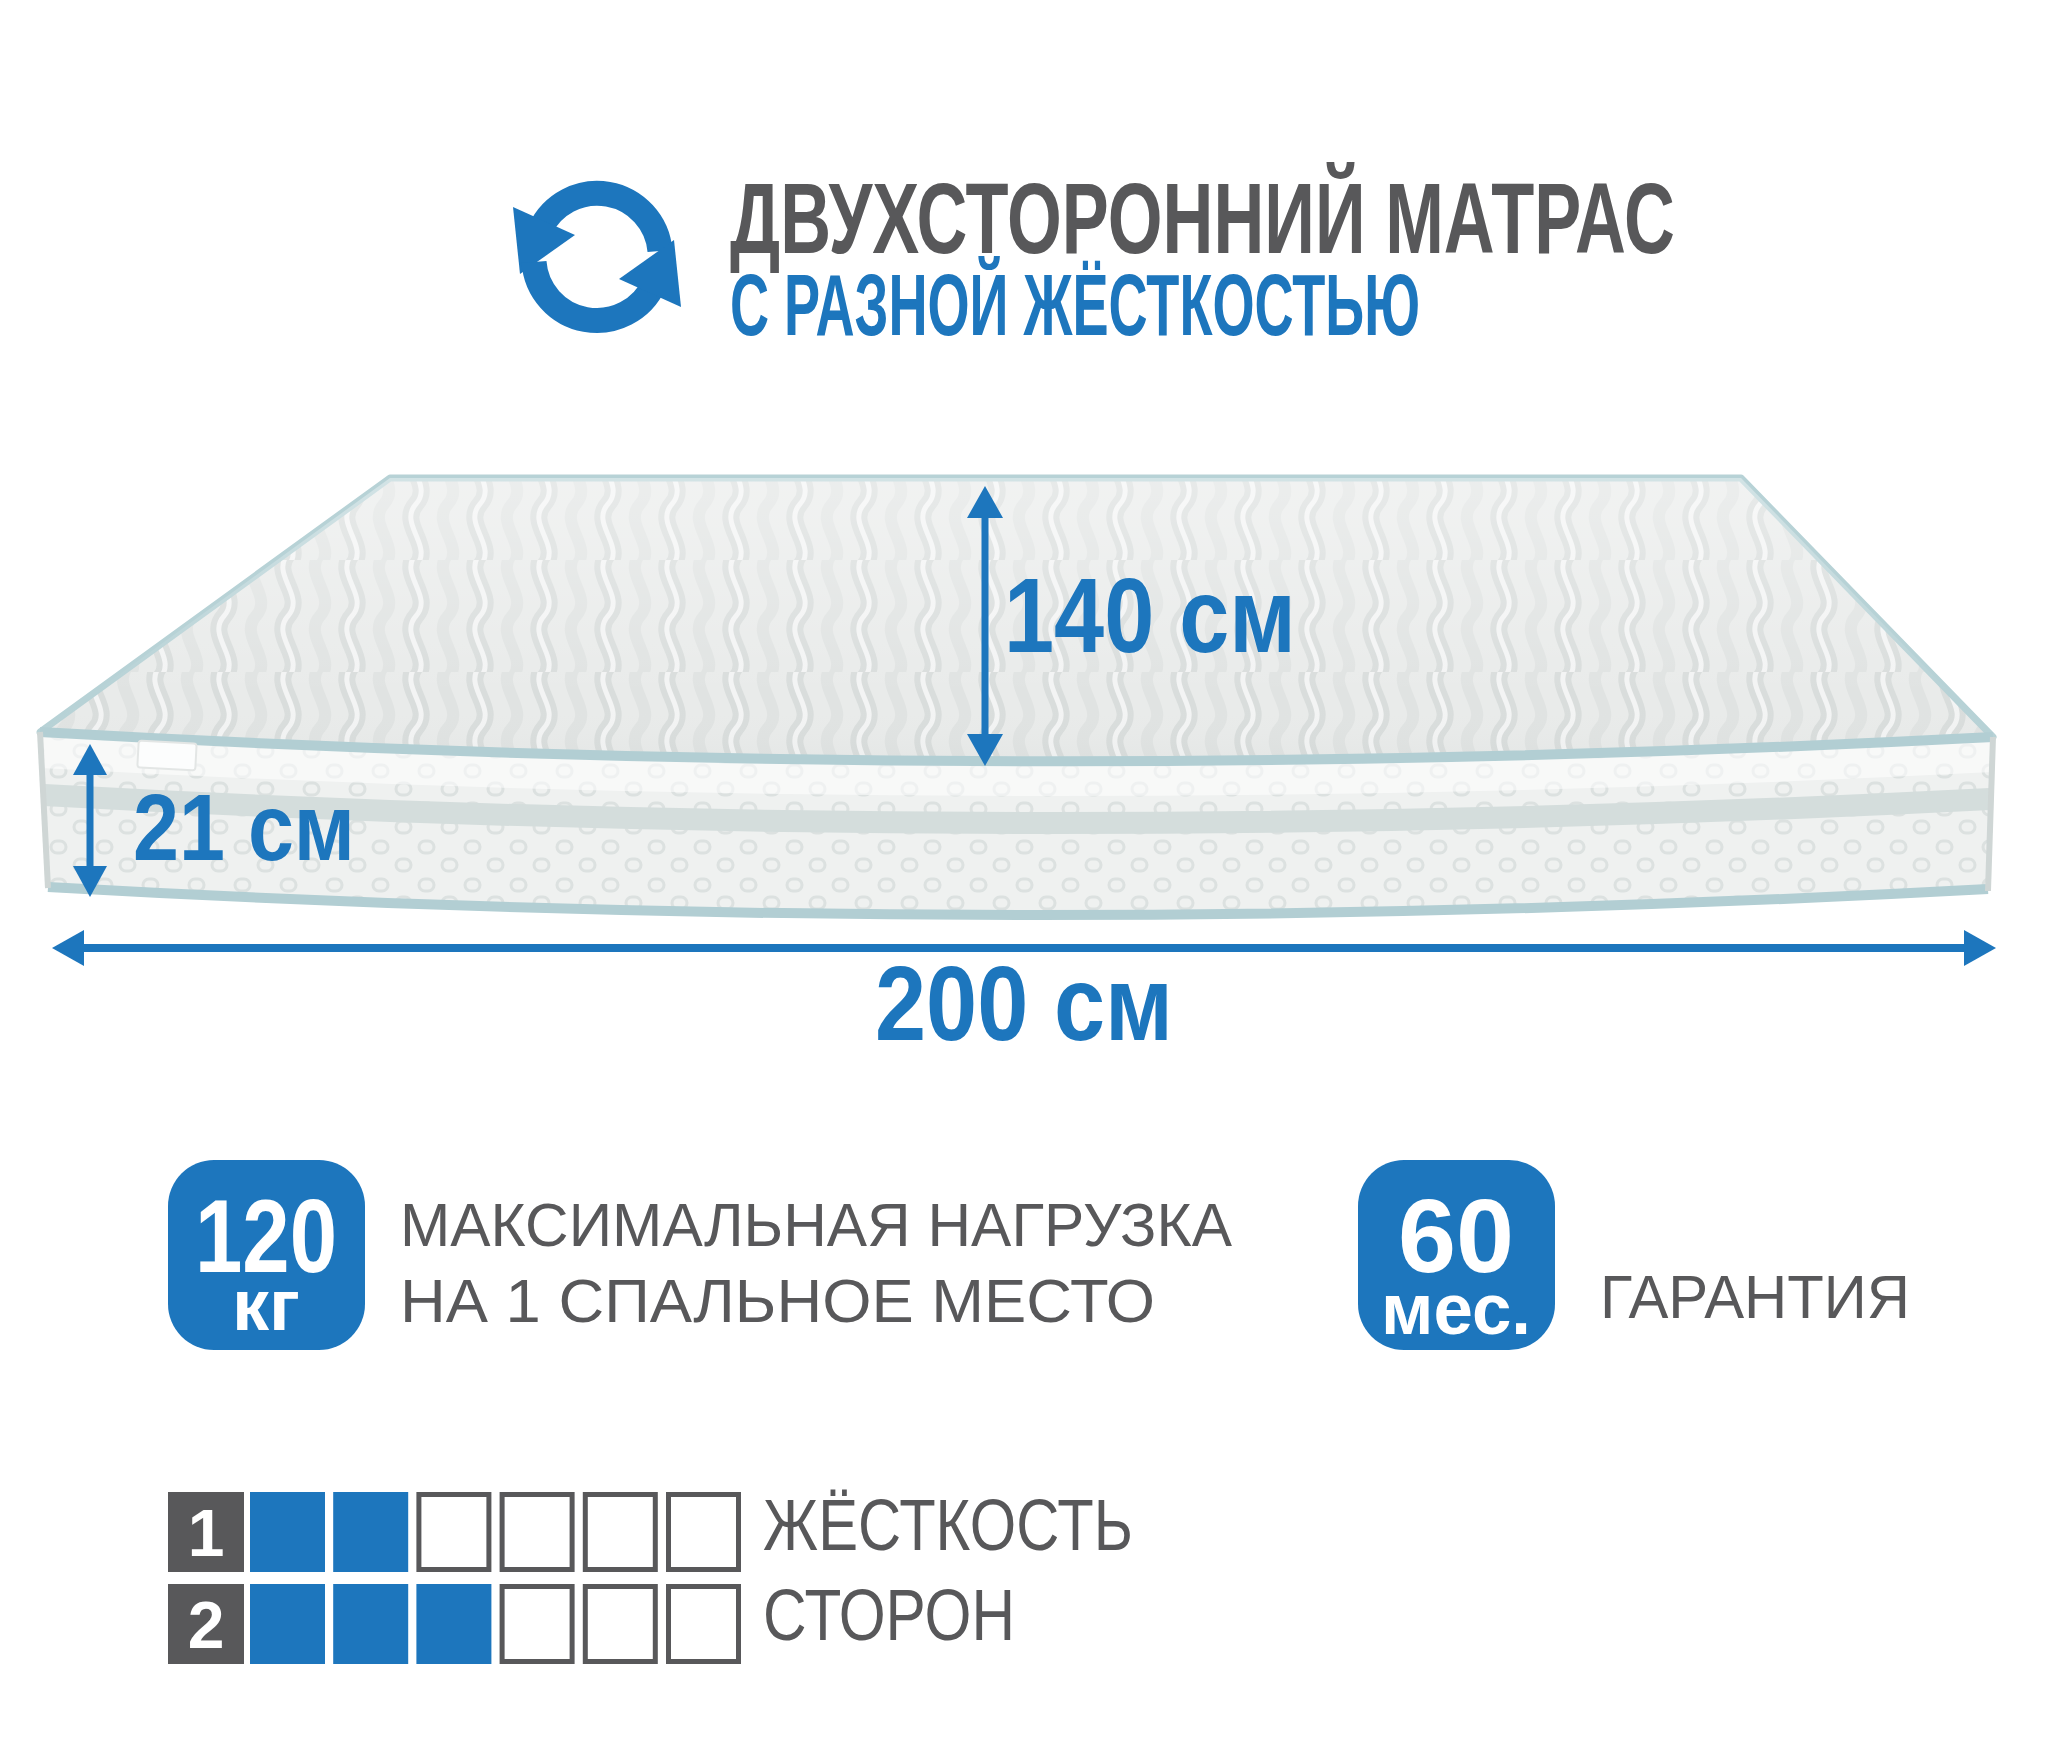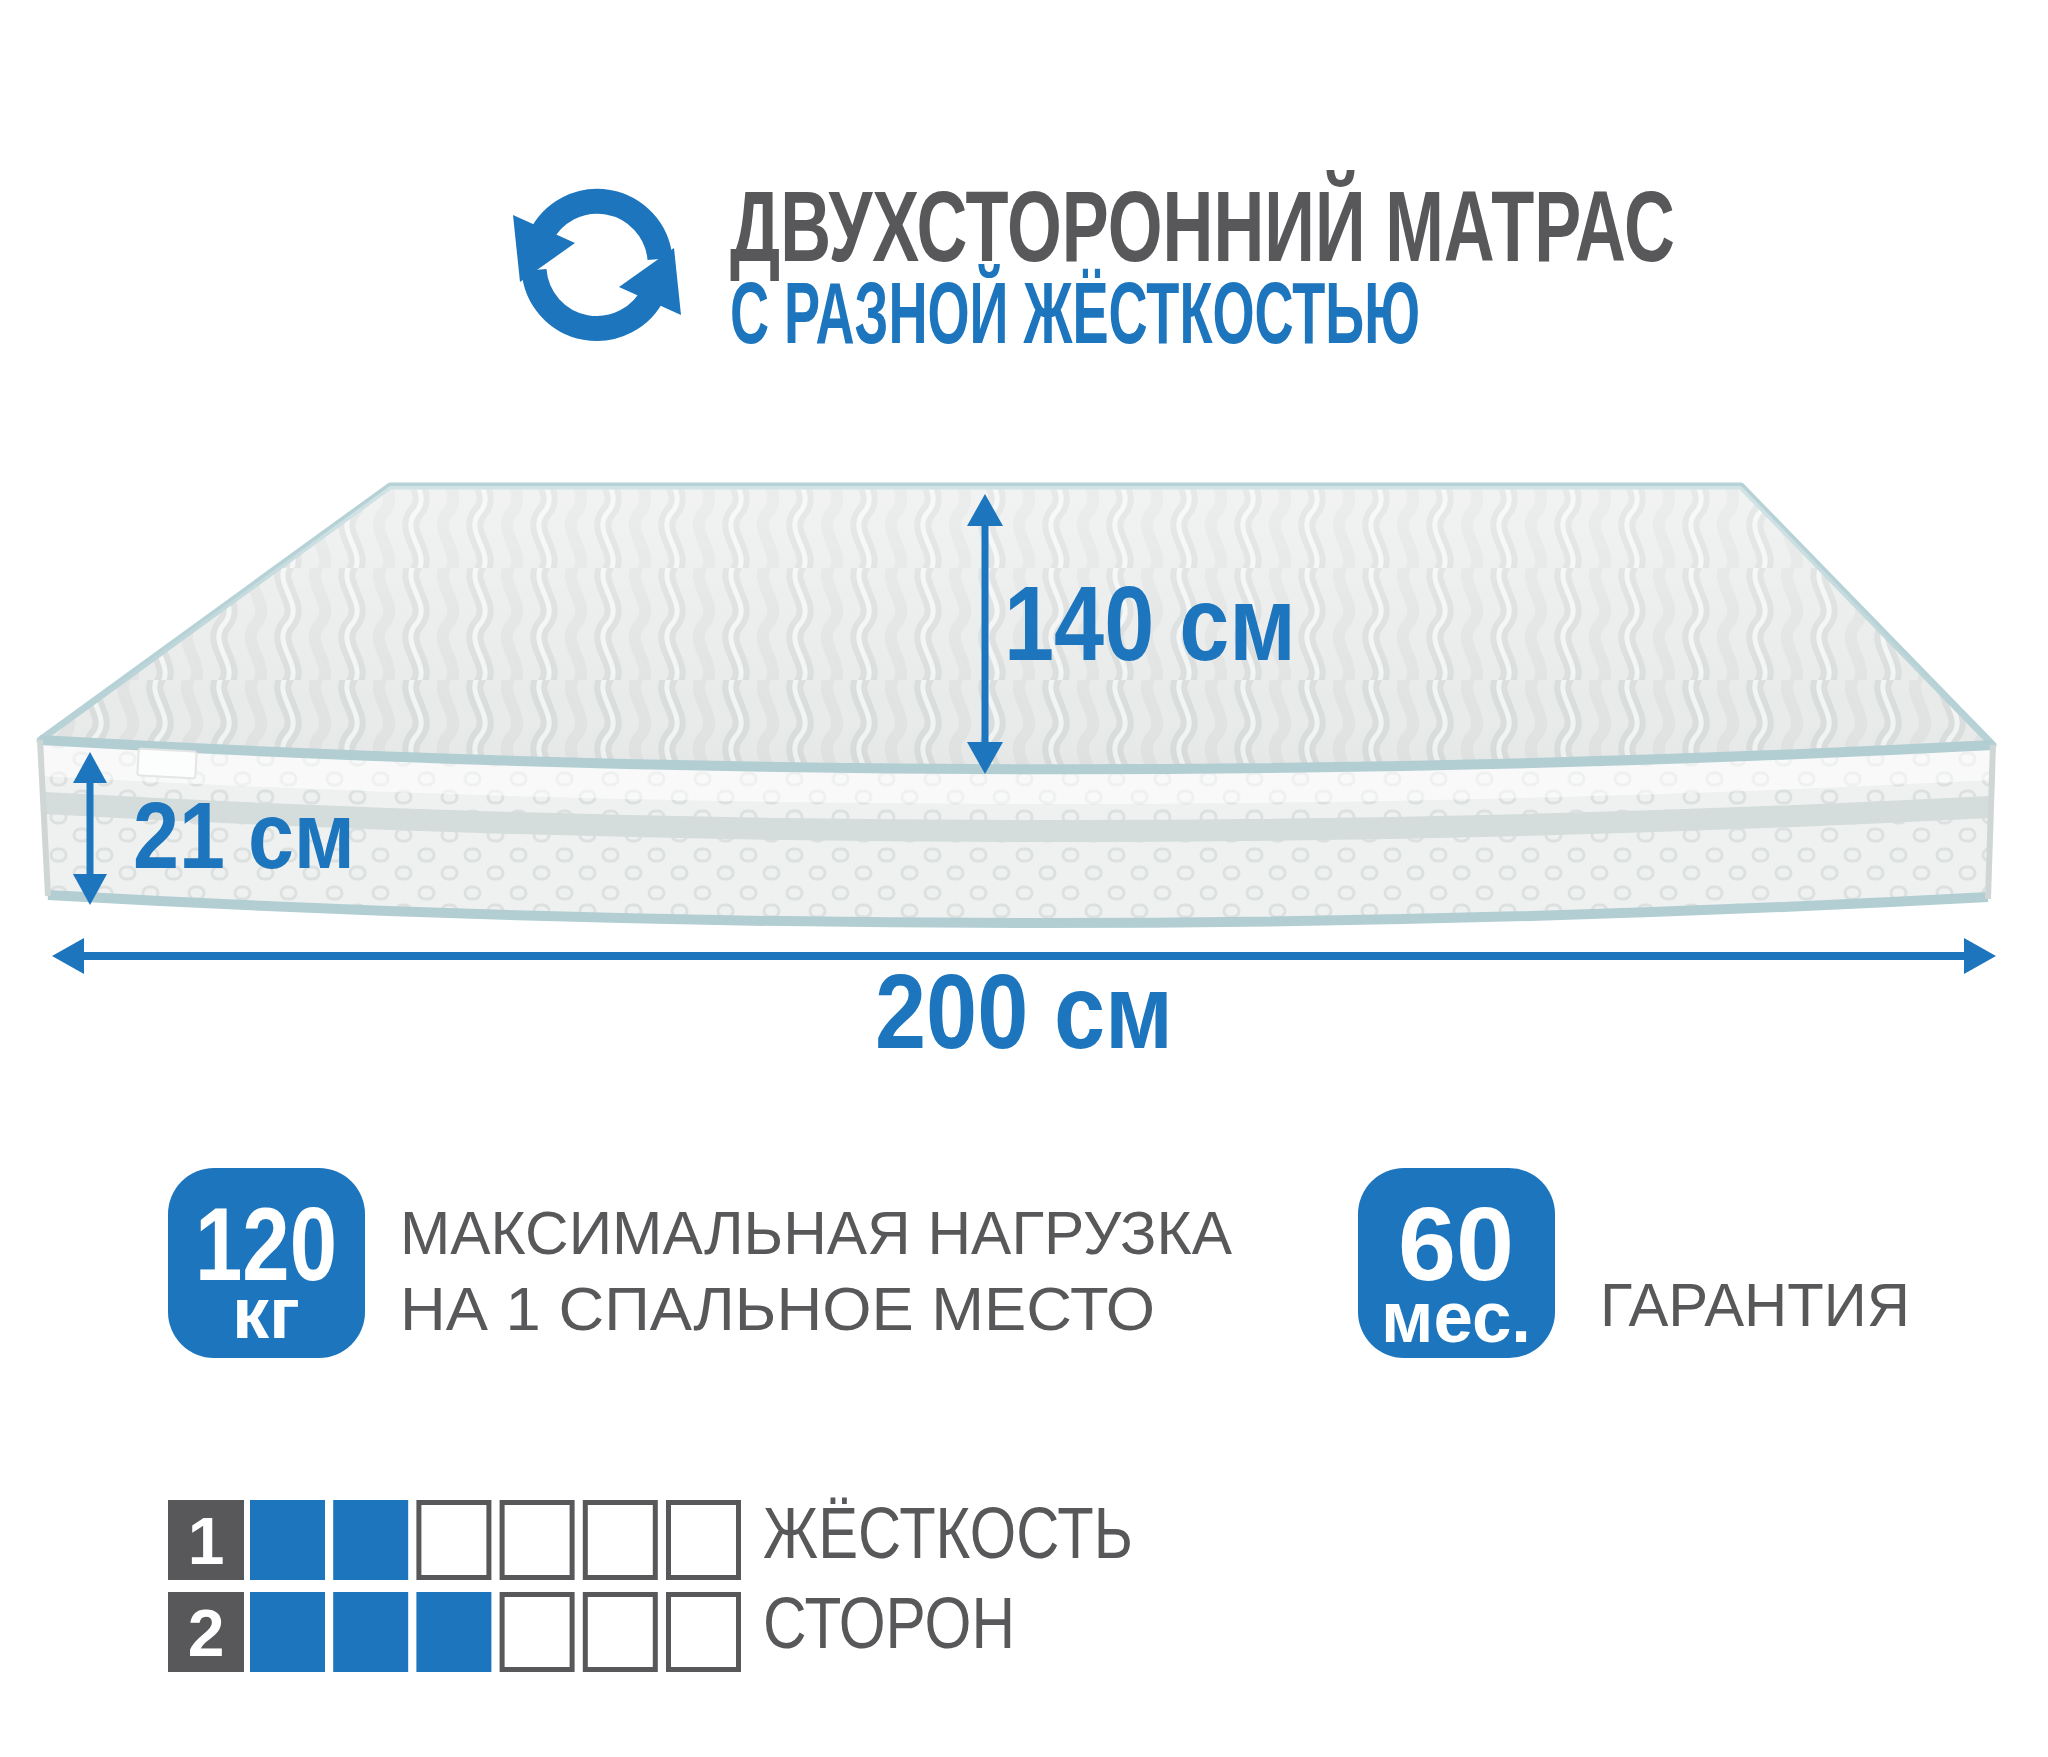--- a/index.html
+++ b/index.html
@@ -1,16 +1,16 @@
 <!DOCTYPE html>
 <html style="--accent-blue: #1d76bd; --text-gray: #58585a; --piping-teal: #b2ced3; --band-gray: #d4dddc; --mattress-top: #e9ebea; --mattress-side: #eff1f0; --background: #ffffff;"><head>
 <meta charset="utf-8">
 <style>
   html,body{margin:0;padding:0;background:#fff;}
-  .stage{width:2048px;height:1680px;position:relative;background:#fff;overflow:hidden;margin-top:8px;}
+  .stage{width:2048px;height:1680px;position:relative;background:#fff;overflow:hidden;}
   svg{display:block;}
   text{font-family:"Liberation Sans","DejaVu Sans",sans-serif;}
   .t-title   {font-weight:700;font-size:100px;fill:var(--text-gray,#58585a);}
   .t-subtitle{font-weight:700;font-size:88px;fill:var(--accent-blue,#1d76bd);}
   .t-dim     {font-weight:700;font-size:105px;fill:var(--accent-blue,#1d76bd);}
   .t-dim-sm  {font-weight:700;font-size:95px;fill:var(--accent-blue,#1d76bd);}
   .t-badge-big {font-weight:700;font-size:103px;fill:#ffffff;}
   .t-badge-unit{font-weight:700;font-size:72px;fill:#ffffff;}
   .t-desc    {font-weight:400;font-size:62px;fill:var(--text-gray,#58585a);}
   .t-caption {font-weight:400;font-size:72px;fill:var(--text-gray,#58585a);}

